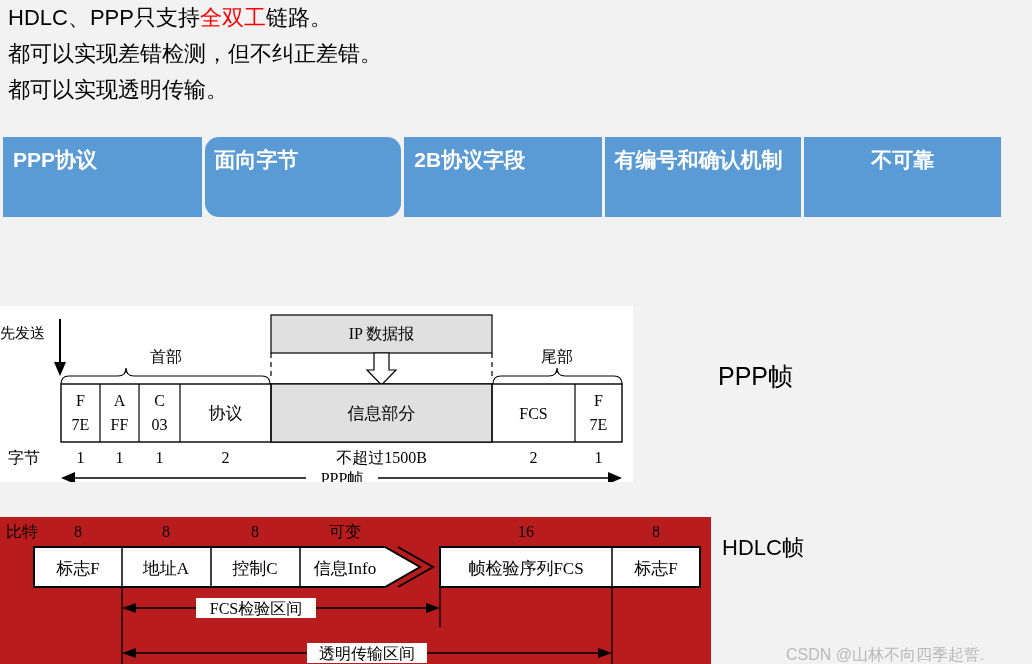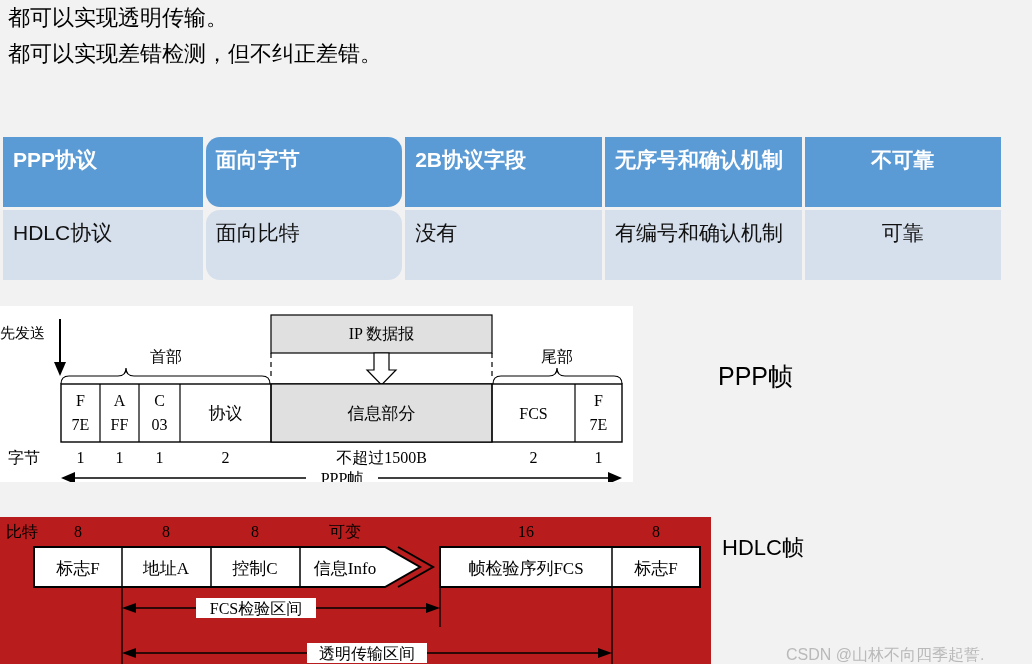--- a/index.html
+++ b/index.html
@@ -16,21 +16,21 @@
 
   
   .intro{position:absolute;left:8px;top:2px;width:700px;}
   .intro p{margin:0 0 4px 0;font-size:22px;line-height:32px;white-space:nowrap;}
   .hl{color:#ff0000;}
 
   
   .cmp-table{position:absolute;left:0px;top:134px;width:1004px;border-collapse:separate;border-spacing:3px 3px;}
   .cmp-table td{
     vertical-align:top;
-    padding:8px 10px 0 10px;
+    padding:8px 10px 10px 10px;
     font-size:21px;
     line-height:29px;
   }
   .cmp-table tr.head td{
     background:#5b9bd5;color:#ffffff;font-weight:bold;height:62px;
   }
   .cmp-table tr.body td{
     background:#d6dfec;color:#111;height:62px;font-weight:normal;
   }
   .c1{width:192px;} .c2{width:192px;border-radius:14px;} .c3{width:192px;} .c4{width:192px;} .c5{width:192px;text-align:center;}
@@ -52,39 +52,33 @@
     font-family:"Liberation Sans","DejaVu Sans",sans-serif;
     white-space:nowrap;
   }
 </style>
 </head>
 <body>
 
 <div class="page">
 
   <div class="intro">
+    <p><span>HDLC、PPP只支持</span><span class="hl">全双工</span><span>链路。</span></p>
+    <p>都可以实现差错检测，但不纠正差错。</p>
     <p>都可以实现透明传输。</p>
-    <p>都可以实现差错检测，但不纠正差错。</p>
   </div>
 
   <table class="cmp-table">
     <tbody>
         <tr class="head">
       <td class="c1">PPP协议</td>
       <td class="c2">面向字节</td>
       <td class="c3">2B协议字段</td>
-      <td class="c4">无序号和确认机制</td>
+      <td class="c4">有编号和确认机制</td>
       <td class="c5">不可靠</td>
-    </tr>
-    <tr class="body">
-      <td class="c1">HDLC协议</td>
-      <td class="c2">面向比特</td>
-      <td class="c3">没有</td>
-      <td class="c4">有编号和确认机制</td>
-      <td class="c5">可靠</td>
     </tr>
   </tbody>
     </table>
 
   <div class="ppp-wrap">
     <svg class="dgm" width="633" height="176" viewBox="0 0 633 176">
 
       <rect x="271" y="9" width="221" height="38" fill="#e0e0e0" stroke="#000" stroke-width="1.2"></rect>
       <text x="381.5" y="33" font-size="16" text-anchor="middle">IP 数据报</text>
 

